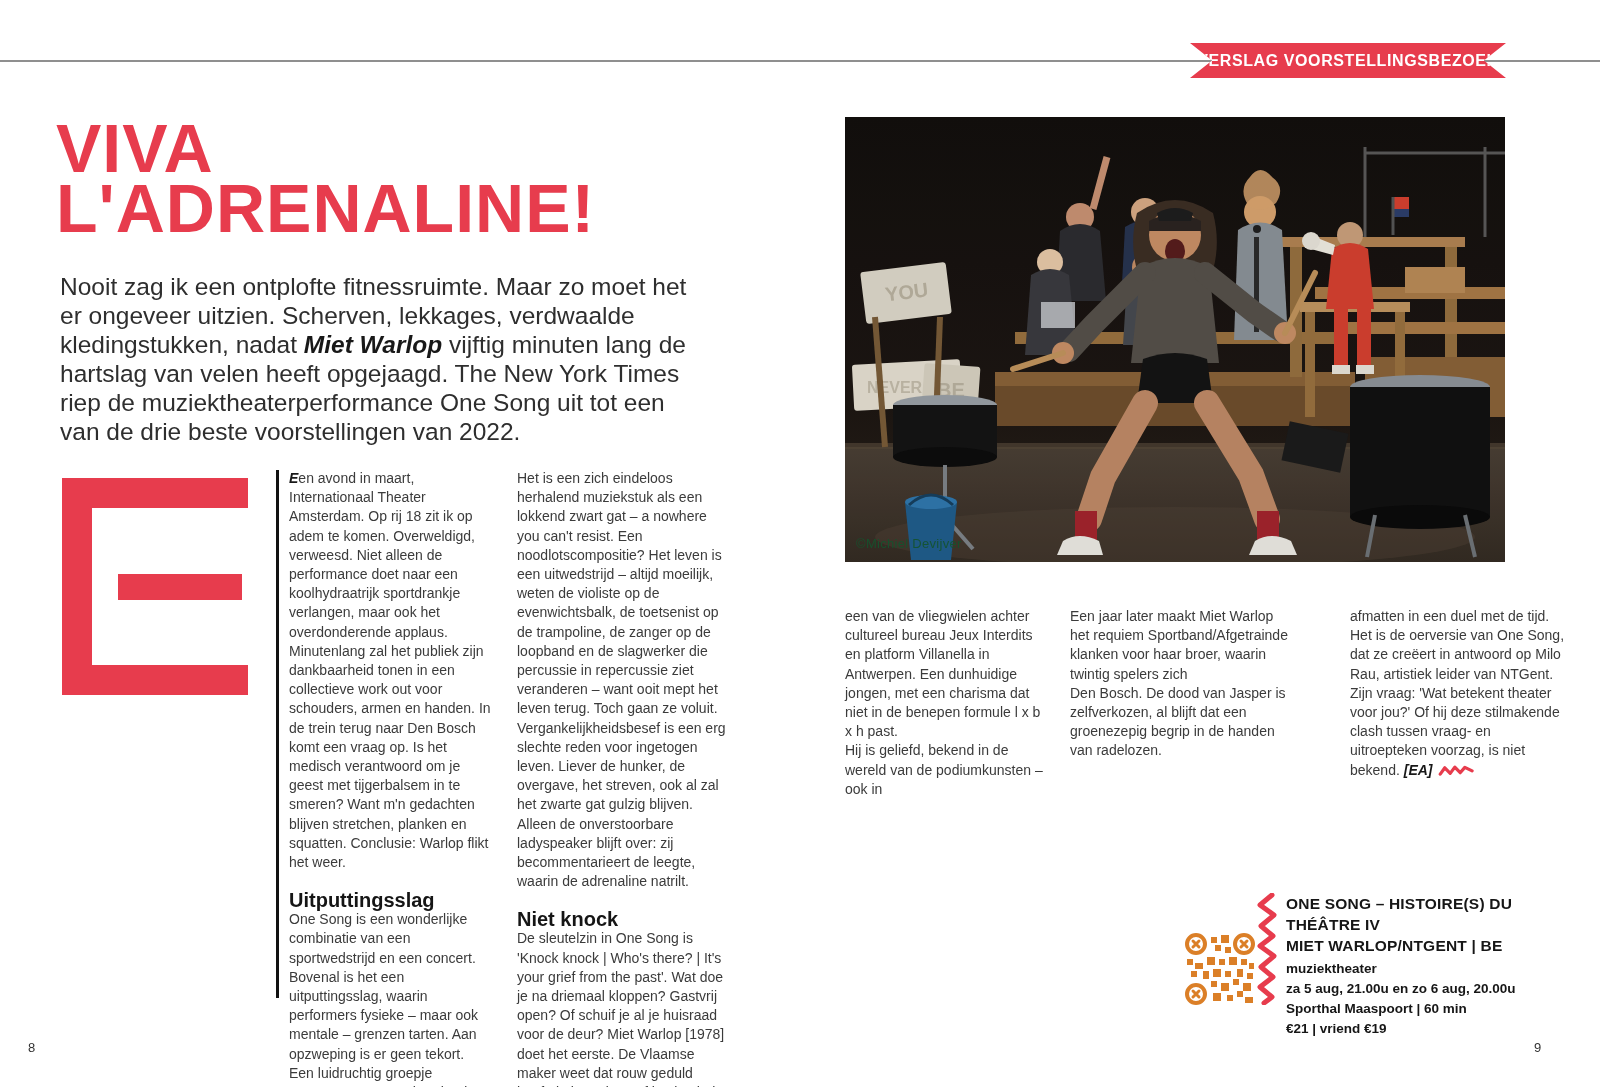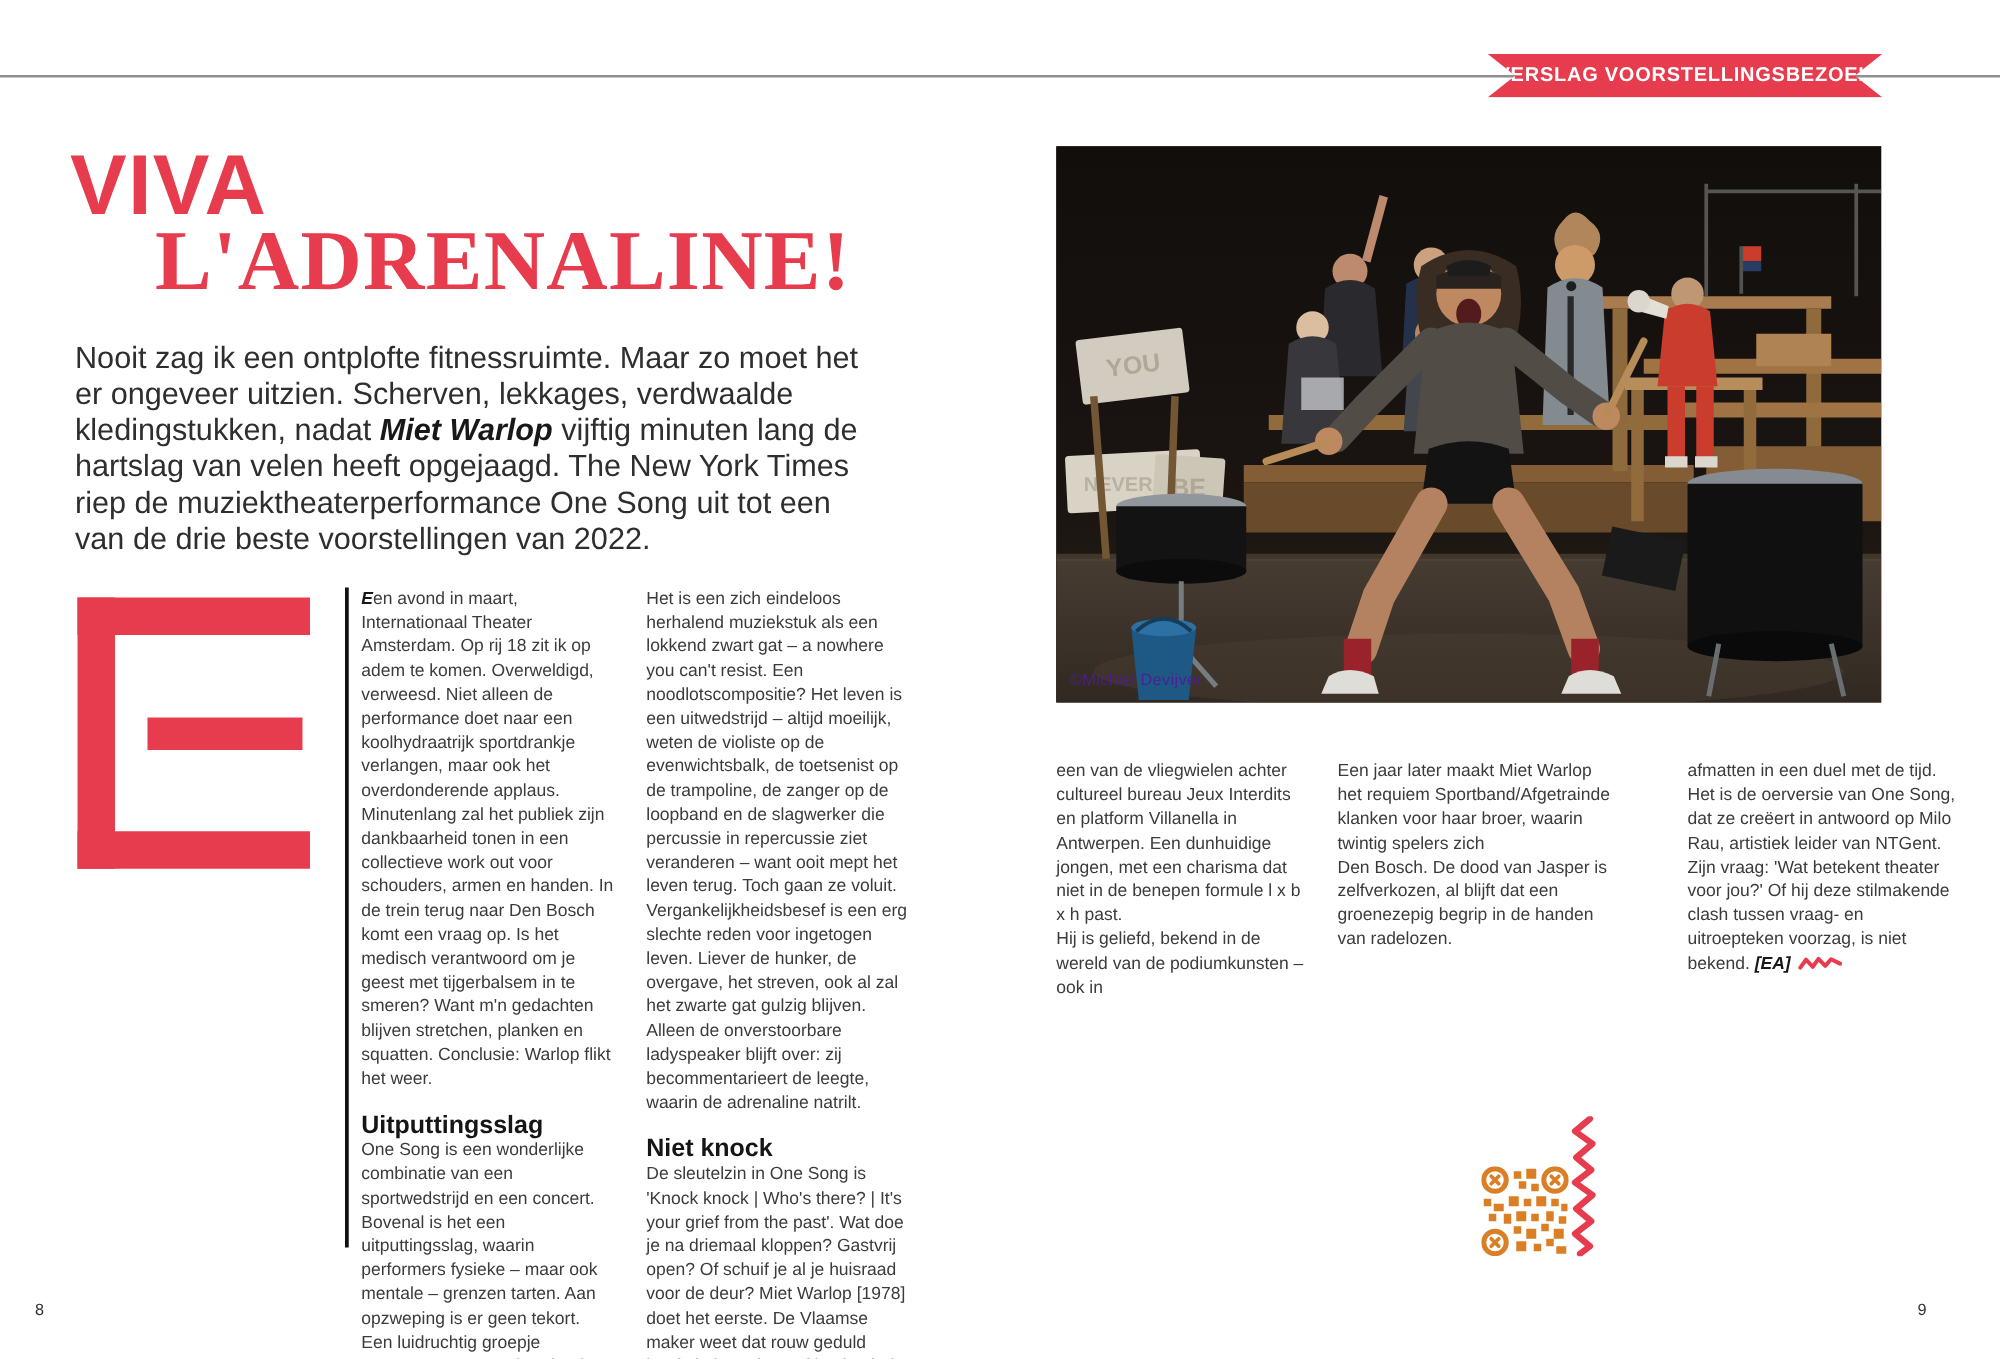--- a/index.html
+++ b/index.html
@@ -15,21 +15,21 @@
 
   .top-rule{position:absolute;left:0;top:60px;width:1600px;height:2px;background:#8f8f8f;}
 
   .banner{position:absolute;left:1190px;top:43px;width:316px;height:35px;
     background:var(--accent);color:#fff;display:flex;align-items:center;justify-content:center;
     font-weight:700;font-size:16px;letter-spacing:.6px;
     clip-path:polygon(0% 0%,100% 0%,93% 50%,100% 100%,0% 100%,7% 50%);}
 
   .headline{position:absolute;left:56px;top:118px;color:var(--accent);
     font-weight:800;font-size:68px;line-height:60px;letter-spacing:1px;}
-  .headline .l2{display:block;margin-left:68px;font-family:Liberation Serif, serif;}
+  .headline .l2{display:block;}
 
   .intro{position:absolute;left:60px;top:272px;width:650px;
     font-size:24.5px;line-height:29px;color:#2e2e2e;font-weight:400;}
 
   
   .dropcap{position:absolute;left:62px;top:478px;width:186px;height:217px;}
   .dropcap .bar{position:absolute;background:var(--accent);}
   .dropcap .stem{left:0;top:0;width:30px;height:217px;}
   .dropcap .top{left:0;top:0;width:186px;height:30px;}
   .dropcap .bottom{left:0;bottom:0;width:186px;height:30px;}
@@ -45,21 +45,21 @@
   .i{}
 
   .col1{left:289px;top:469px;width:202px;}
   .col2{left:517px;top:469px;width:212px;}
   .col3{left:845px;top:607px;width:202px;}
   .col4{left:1070px;top:607px;width:218px;}
   .col5{left:1350px;top:607px;width:218px;}
 
   .photo{position:absolute;left:845px;top:117px;width:660px;height:445px;background:#17120f;}
   .photo svg{display:block;}
-  .photo-caption{position:absolute;left:856px;top:536px;color:#4c1d95;font-size:13px;
+  .photo-caption{position:absolute;left:856px;top:536px;color:#14532d;font-size:13px;
     font-weight:500;opacity:.9;letter-spacing:.3px;}
 
   .squiggle-inline{display:inline-block;vertical-align:-2px;margin-left:5px;}
 
   .event{position:absolute;left:1160px;top:893px;width:400px;height:115px;}
   .event .qr{position:absolute;left:25px;top:40px;}
   .event .vzigzag{position:absolute;left:96px;top:0;}
   .event .etext{position:absolute;left:126px;top:0;width:280px;color:#161616;}
   .event .etitle{font-size:15.5px;font-weight:800;line-height:21px;letter-spacing:.2px;}
   .event .edetail{font-size:13.5px;font-weight:700;line-height:18px;margin-top:2px;}
@@ -292,18 +292,26 @@
             <rect x="52" y="58" width="6" height="6"></rect>
             <rect x="60" y="64" width="8" height="6"></rect>
         </g>
       </svg>
     </span>
     <span class="vzigzag">
       <svg width="22" height="112" viewBox="0 0 22 112">
           <polyline points="16,2 4,12 18,22 5,33 17,43 4,53 18,63 5,74 17,84 4,94 16,104 8,110" fill="none" stroke="#e73c4d" stroke-width="5" stroke-linecap="round" stroke-linejoin="round"></polyline>
         </svg>
     </span>
+    <div class="etext">
+      <div class="etitle">ONE SONG – HISTOIRE(S) DU THÉÂTRE IV</div>
+      <div class="etitle">MIET WARLOP/NTGENT | BE</div>
+      <div class="edetail first">muziektheater</div>
+      <div class="edetail">za 5 aug, 21.00u en zo 6 aug, 20.00u</div>
+      <div class="edetail">Sporthal Maaspoort | 60 min</div>
+      <div class="edetail">€21 | vriend €19</div>
+    </div>
   </div>
 
   <div class="pagenum left">8</div>
   <div class="pagenum right">9</div>
 
 </div>
 
 </body></html>

